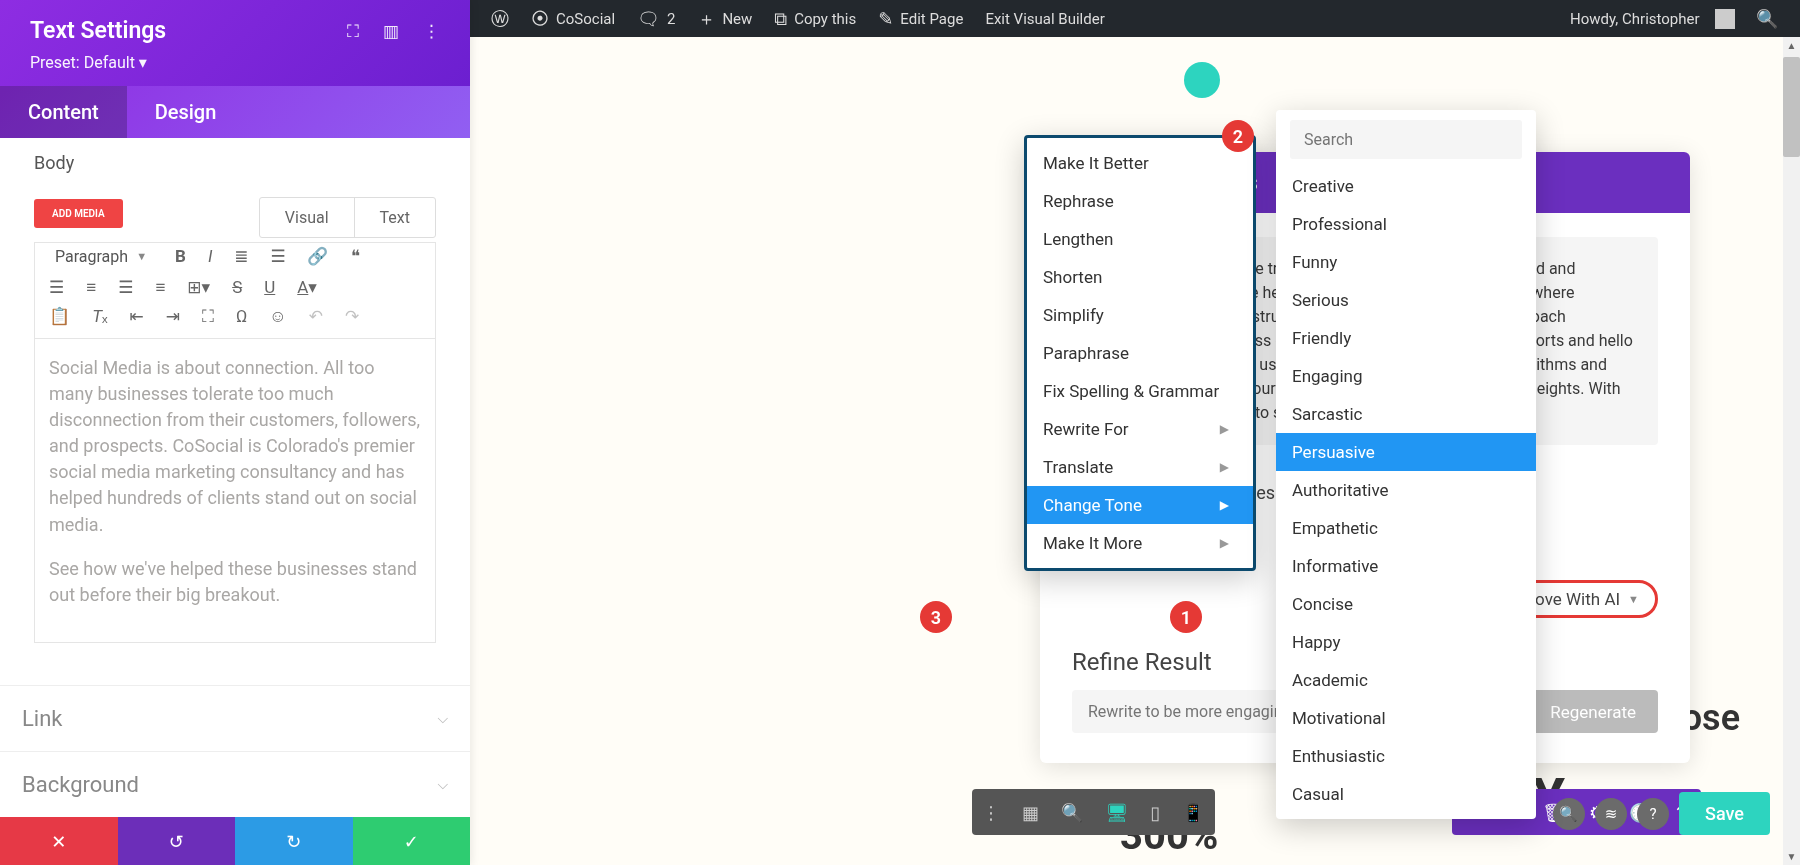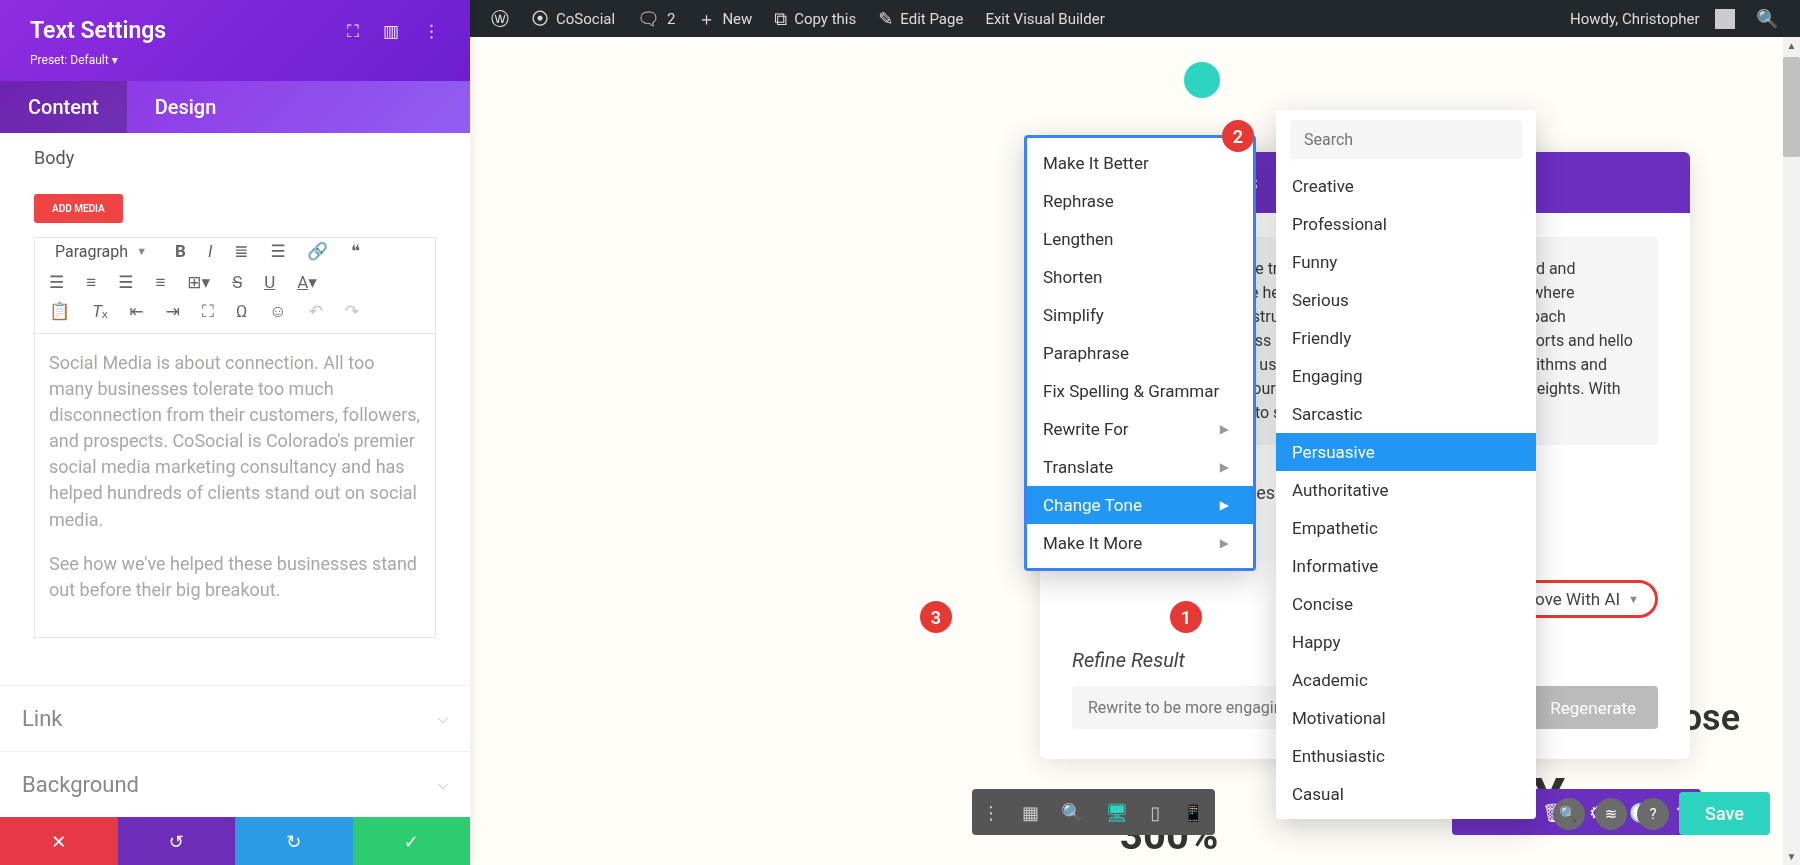--- a/index.html
+++ b/index.html
@@ -12,21 +12,21 @@
 .wp-avatar { width: 20px; height: 20px; background: #ccc; margin-left: 8px; }
 .wp-icon { font-family: sans-serif; font-size: 18px; line-height: 1; }
 
 
 .settings-panel { position: absolute; top: 0; left: 0; width: 470px; height: 100%; background: #fff; display: flex; flex-direction: column; box-shadow: 2px 0 8px rgba(0,0,0,0.08); z-index: 10; }
 .settings-header { background: linear-gradient(135deg, #8e2de2, #6c1fd0); color: #fff; padding: 17px 30px 14px; }
 .settings-title-row { display: flex; align-items: center; }
 .settings-title { font-size: 23px; font-weight: 600; flex: 1; }
 .settings-header-icons { display: flex; gap: 24px; font-size: 17px; }
 .settings-header-icons span { cursor: pointer; opacity: .9; }
-.settings-preset { font-size: 12px; margin-top: 9px; opacity: .95; }
+.settings-preset { font-size: 16px; margin-top: 9px; opacity: .95; }
 
 .settings-tabs { display: flex; background: linear-gradient(135deg, #8e2de2, #915ff2); }
 .settings-tab { padding: 14px 28px; color: #fff; font-size: 20px; cursor: pointer; font-weight: 500; }
 .settings-tab.active { background: rgba(0,0,0,.22); }
 
 .settings-body { flex: 1; overflow-y: auto; padding: 14px 34px 20px; }
 .body-label { font-size: 18px; color: #555; margin-bottom: 26px; }
 .add-media-btn { background: #ef4444; color: #fff; border: none; padding: 9px 18px; font-size: 10px; font-weight: 600; border-radius: 3px; cursor: pointer; }
 .editor-mode-tabs { float: right; display: flex; border: 1px solid #ddd; border-radius: 3px; overflow: hidden; margin-top: -2px; }
 .editor-mode-tabs span { padding: 10px 25px; color: #666; border-right: 1px solid #ddd; cursor: pointer; font-size: 16px; }
@@ -66,36 +66,36 @@
 .result-block { margin: 24px 32px; background: #f5f5f5; padding: 20px 22px; border-radius: 4px; font-size: 16px; line-height: 1.5; color: #3a3a3a; }
 .result-nav { display: flex; align-items: center; gap: 14px; margin: 14px 32px 28px; }
 .nav-btn { width: 46px; height: 46px; background: #f5f5f5; display: flex; align-items: center; justify-content: center; border-radius: 4px; cursor: pointer; color: #666; font-size: 20px; }
 .nav-count { margin-left: 12px; font-size: 18px; color: #444; }
 
 .modify-label { margin: 0 32px 16px; font-size: 18px; color: #444; }
 .modify-buttons { display: flex; gap: 18px; margin: 0 32px 30px; justify-content: flex-end; position: relative; }
 .retry-btn { border: 3px solid #e53935; color: #444; background: #fff; padding: 6px 18px; border-radius: 20px; font-size: 17px; cursor: pointer; }
 .improve-btn { border: 3px solid #e53935; color: #444; background: #fff; padding: 6px 16px; border-radius: 20px; font-size: 17px; cursor: pointer; display: flex; align-items: center; gap: 8px; }
 
-.refine-label { margin: 12px 32px 14px; font-size: 20px; color: #444; font-style: italic; }
+.refine-label { margin: 12px 32px 14px; font-size: 24px; color: #444; }
 .refine-row { display: flex; gap: 12px; margin: 0 32px 30px; }
 .refine-input { flex: 1; background: #f5f5f5; border: none; padding: 12px 16px; border-radius: 4px; font-size: 16px; color: #888; }
 .regenerate-btn { background: #bbb; color: #fff; border: none; padding: 10px 22px; border-radius: 4px; font-size: 17px; cursor: pointer; }
 
 
 .badge { position: absolute; width: 32px; height: 32px; background: #e53935; color: #fff; border-radius: 50%; display: flex; align-items: center; justify-content: center; font-size: 18px; font-weight: 600; z-index: 50; }
 
 
 .dd-menu { position: absolute; background: #fff; box-shadow: 0 8px 30px rgba(0,0,0,.2); border-radius: 4px; padding: 6px 0; z-index: 30; }
 .dd-item { padding: 9px 24px 9px 16px; font-size: 17px; color: #333; cursor: pointer; display: flex; align-items: center; justify-content: space-between; min-width: 225px; }
 .dd-item:hover, .dd-item.hover { background: #2196f3; color: #fff; }
 .dd-item .arrow { color: #999; font-size: 12px; }
 .dd-item.hover .arrow { color: #fff; }
 
-.menu-improve { left: 1024px; top: 135px; border: 3px solid #3b82f6; width: 232px; }
+.menu-improve { left: 1024px; top: 135px; border: 3px solid #0c4a6e; width: 232px; }
 .menu-tones { left: 1276px; top: 110px; width: 260px; }
 .menu-tones .search-box { margin: 4px 14px 8px; }
 .menu-tones .search-box input { width: 100%; background: #f5f5f5; border: none; padding: 10px 14px; border-radius: 3px; font-size: 16px; }
 .menu-tones .dd-item { min-width: 240px; }
 .dd-item.selected { background: #2196f3; color: #fff; }
 
 
 .bottom-bar-left { position: absolute; bottom: 30px; left: 502px; background: #555; border-radius: 4px; padding: 6px 10px; display: flex; gap: 22px; align-items: center; height: 46px; }
 .bottom-bar-left span { color: #ccc; cursor: pointer; font-size: 18px; }
 .bottom-bar-left span.active { color: #2dd4bf; }
@@ -165,20 +165,24 @@
   </div>
 
   <div class="settings-tabs">
     <div class="settings-tab active">Content</div>
     <div class="settings-tab">Design</div>
   </div>
 
   <div class="settings-body">
     <div class="body-label">Body</div>
     <button class="add-media-btn">ADD MEDIA</button>
+    <div class="editor-mode-tabs">
+      <span>Visual</span>
+      <span>Text</span>
+    </div>
 
     <div class="toolbar">
       <div class="toolbar-row">
         <div class="tb-select">
             <span>Paragraph</span>
             <span style="font-size:11px;color:#888">▼</span>
           </div>
         <span class="tb-btn"><b>B</b></span>
         <span class="tb-btn"><i>I</i></span>
         <span class="tb-btn">≣</span>

